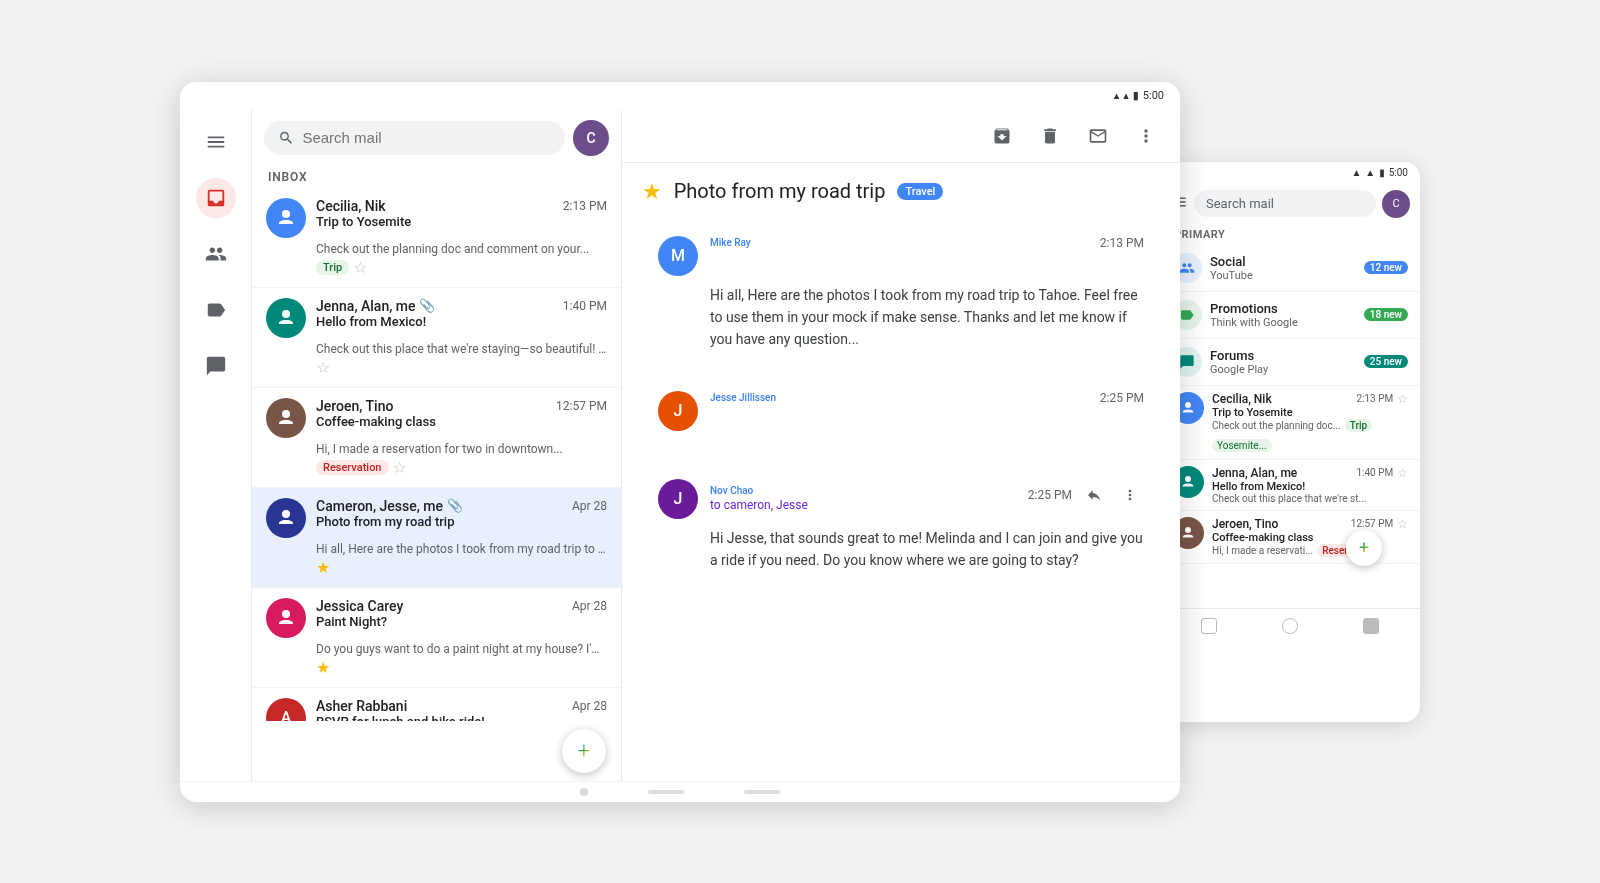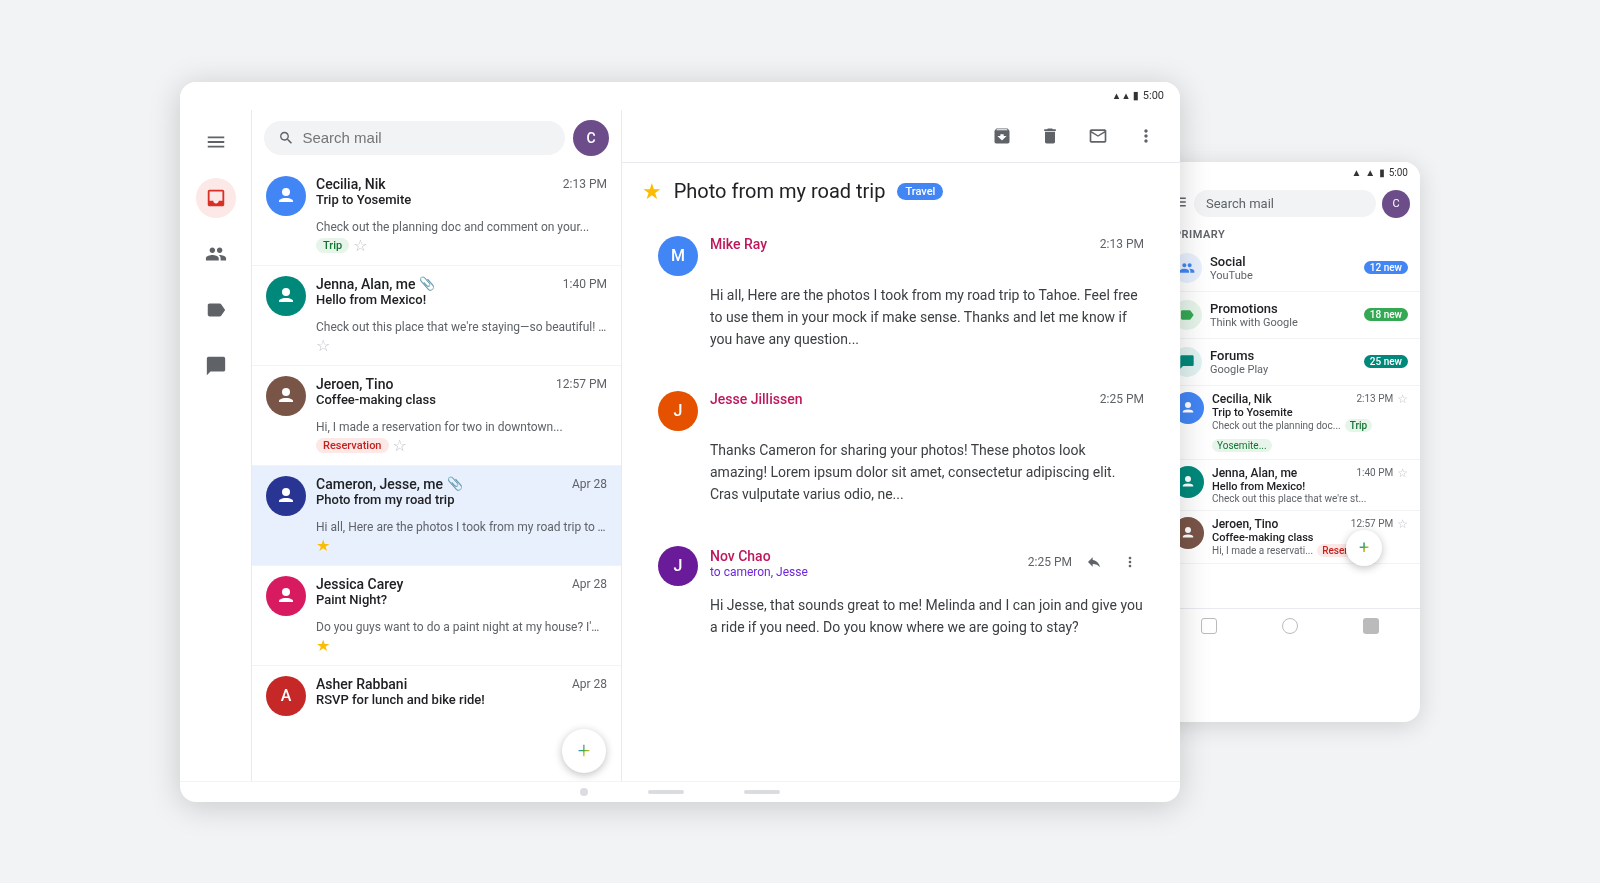--- a/index.html
+++ b/index.html
@@ -376,23 +376,23 @@
       font-size: 16px;
       font-weight: 500;
       color: #fff;
     }
 
     .msg-info {
       flex: 1;
     }
 
     .msg-sender-name {
-      font-size: 14px;
-      font-weight: 500;
-      color: #be185d;
+      font-size: 10px;
+      font-weight: 500;
+      color: #3b82f6;
     }
 
     .msg-recipient {
       font-size: 12px;
       color: #6d28d9;
     }
 
     .msg-time-actions {
       display: flex;
       align-items: center;
@@ -730,20 +730,21 @@
         <div class="search-bar">
           <div class="search-input-wrapper">
             <svg width="18" height="18" viewBox="0 0 24 24" fill="#5f6368">
               <path d="M15.5 14h-.79l-.28-.27C15.41 12.59 16 11.11 16 9.5 16 5.91 13.09 3 9.5 3S3 5.91 3 9.5 5.91 16 9.5 16c1.61 0 3.09-.59 4.23-1.57l.27.28v.79l5 4.99L20.49 19l-4.99-5zm-6 0C7.01 14 5 11.99 5 9.5S7.01 5 9.5 5 14 7.01 14 9.5 11.99 14 9.5 14z"></path>
             </svg>
             <input type="text" placeholder="Search mail" style="">
           </div>
           <div class="user-avatar">C</div>
         </div>
 
+        <div class="inbox-label">INBOX</div>
 
         <div class="email-items">
 
           <div class="email-item">
             <div class="email-avatar av-blue">
               <svg width="24" height="24" viewBox="0 0 24 24">
                   <circle cx="12" cy="8" r="4" fill="#fff"></circle>
                   <path d="M12 14c-5 0-7 2-7 3v1h14v-1c0-1-2-3-7-3z" fill="#fff"></path>
                 </svg>
             </div>
@@ -934,21 +935,20 @@
               <div class="msg-avatar av-orange">J</div>
               <div class="msg-info">
                 <div style="display:flex; justify-content:space-between; align-items:center;">
                   <span class="msg-sender-name">Jesse Jillissen</span>
                   <div class="msg-time-actions">
                     <span class="msg-time">2:25 PM</span>
                   </div>
                 </div>
               </div>
             </div>
-            <div class="msg-body">Thanks Cameron for sharing your photos! These photos look amazing! Lorem ipsum dolor sit amet, consectetur adipiscing elit. Cras vulputate varius odio, ne...</div>
           </div>
 
           <div class="message-card">
             <div class="message-header">
               <div class="msg-avatar av-purple">J</div>
               <div class="msg-info" style="flex:1;">
                 <div style="display:flex; justify-content:space-between; align-items:center;">
                   <div>
                     <span class="msg-sender-name">Nov Chao</span>
                     <div class="msg-recipient">to cameron, Jesse</div>

